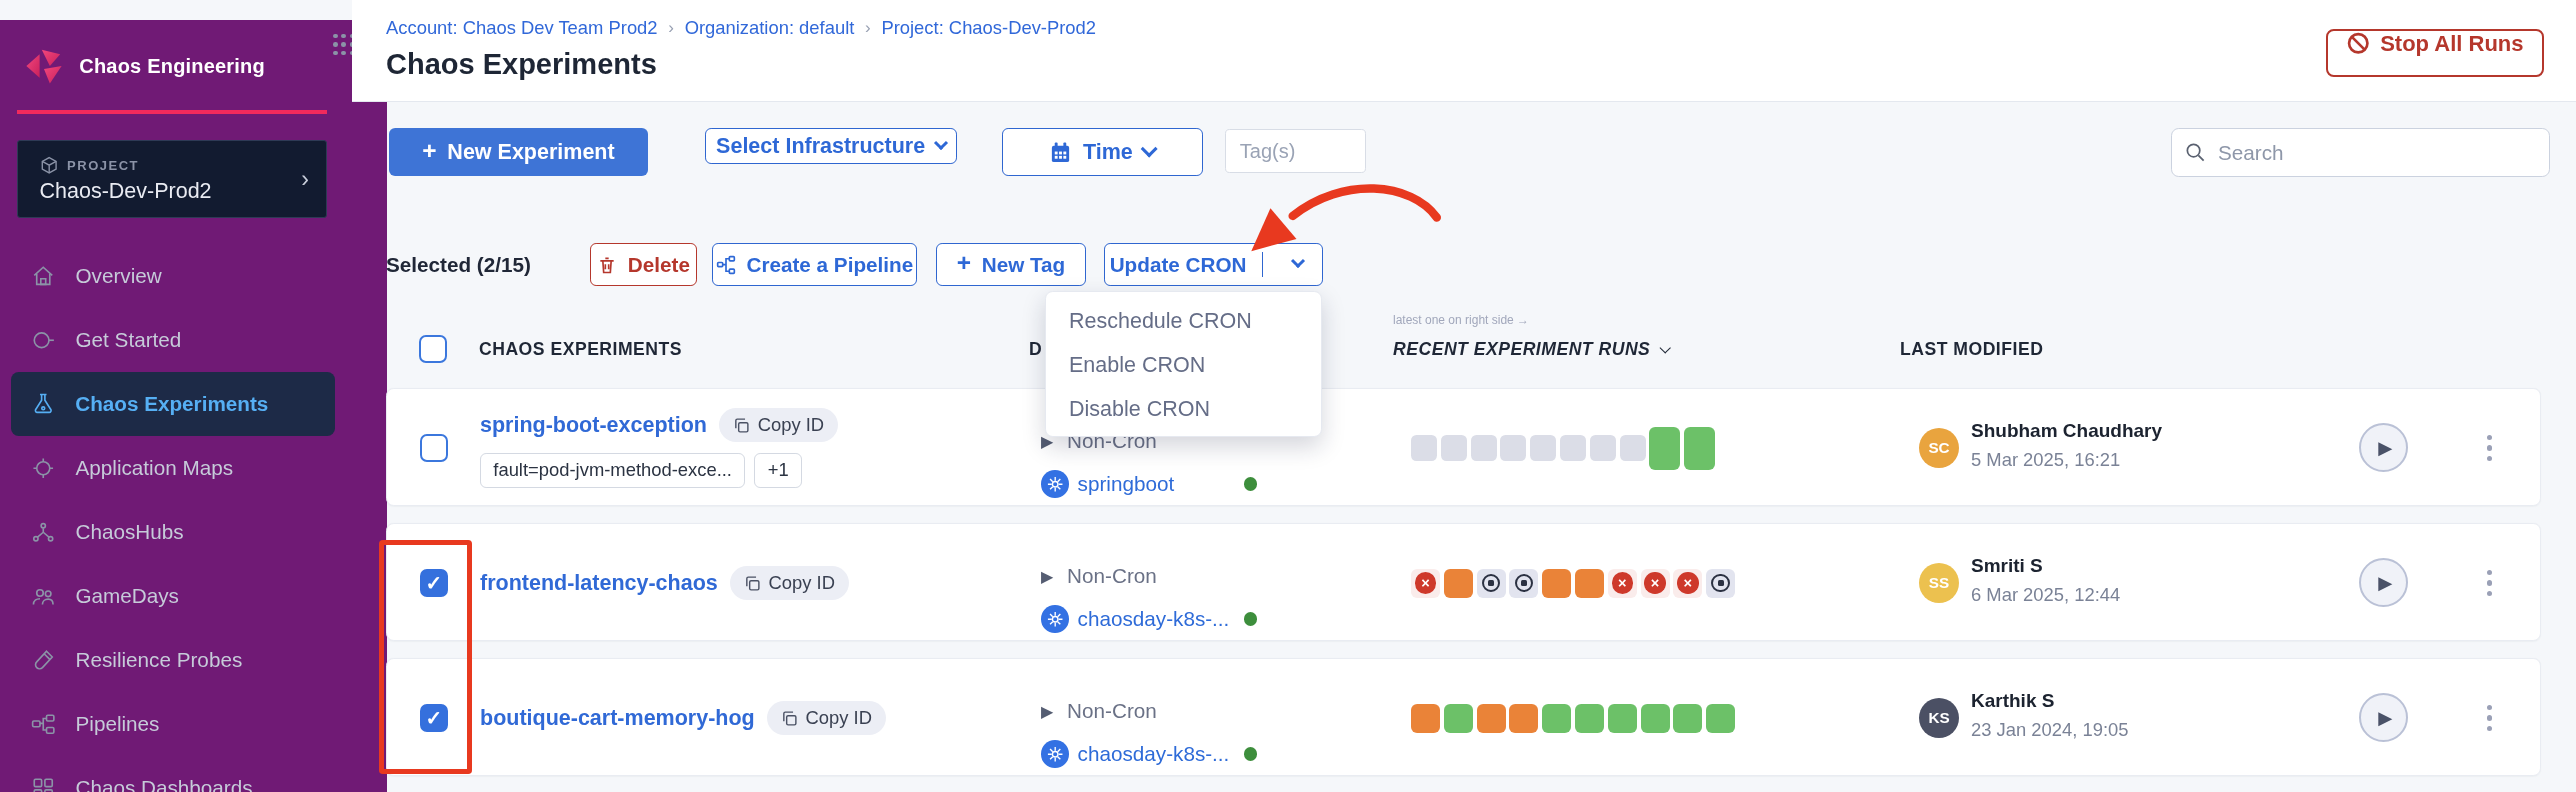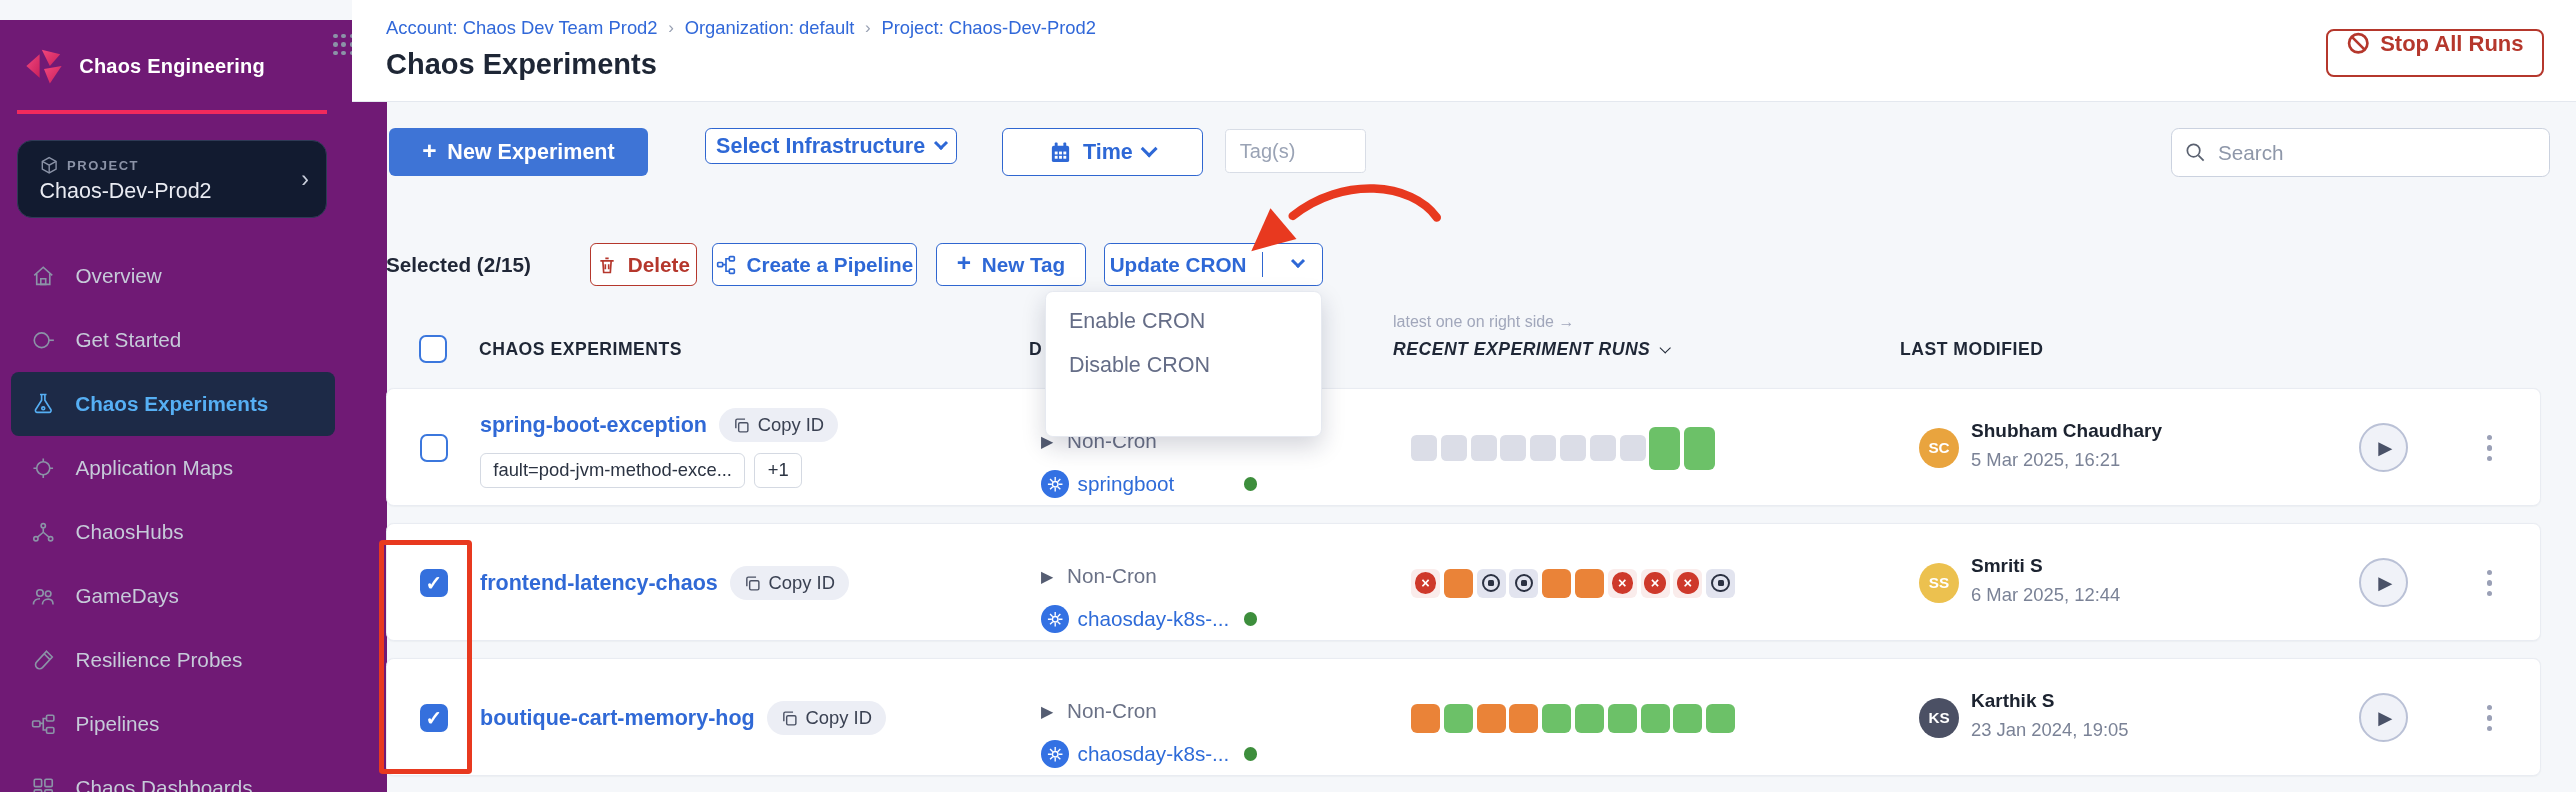--- a/index.html
+++ b/index.html
@@ -8,21 +8,21 @@
   #app { position:absolute; inset:0; }
 
   
   .sidebar { position:absolute; left:0; top:0; width:387px; height:792px; background:#701a75;margin-top:20px; }
   .logo-row { position:absolute; left:21.5px; top:21.5px; width:306px; height:49px; display:flex; align-items:center; }
   .logo-mark { width:44px; height:44px; flex:0 0 44px; }
   .app-title { color:#FFFFFF; font-size:20px; font-weight:bold; margin-left:13.8px; letter-spacing:0.2px; }
   .grid-icon { position:absolute; right:31px; top:13.8px; width:23px; display:flex; flex-wrap:wrap; gap:3.8px; cursor:pointer; }
   .grid-icon i { width:4.6px; height:4.6px; border-radius:50%; background:#8B93A7; }
   .pink-line { position:absolute; left:17px; top:90px; width:310px; height:3.8px; background:#F12A5C; }
-  .project-card { position:absolute; left:17px; top:120px; width:310px; height:78px; background:#121B30; border:1.5px solid #2E3A55; border-radius:15px; cursor:pointer; }
+  .project-card { position:absolute; left:17px; top:120px; width:310px; height:78px; background:#121B30; border:1.5px solid #2E3A55; border-radius:3px; cursor:pointer; }
   .project-head { position:absolute; left:21.5px; top:15.3px; display:flex; align-items:center; gap:9.2px; color:#8B93A7; font-size:13px; font-weight:bold; letter-spacing:1.5px; }
   .project-name { position:absolute; left:21.5px; top:38px; color:#E9EBF2; font-size:21.5px; }
   .project-chev { position:absolute; right:17px; top:24.5px; color:#C9CEDB; font-size:23px; }
   .nav { position:absolute; left:0; top:224px; width:346px; }
   .nav-item { height:64px; display:flex; align-items:center; padding-left:31px; gap:20px; color:#C6CBD9; font-size:20.7px; cursor:pointer; }
   .nav-item svg { width:24.5px; height:24.5px; color:#8B93A7; }
   .nav-item.active { margin:0 10.7px; padding-left:20px; border-radius:7.7px; background:#1D2A47; color:#56AFF4; font-weight:bold; }
   .nav-item.active svg { color:#56AFF4; }
 
   
@@ -66,21 +66,21 @@
   .menu { position:absolute; left:693px; top:291px; width:277px; height:146px; background:#fff; border:0.8px solid #E6E9F0; border-radius:7.7px; box-shadow:0 9.2px 23px rgba(20,30,60,.18); z-index:50; padding-top:7.7px; }
   .menu-item { height:44px; display:flex; align-items:center; padding-left:23px; font-size:21.5px; color:#656D87; cursor:pointer; }
 
   
   .cbx { width:27.6px; height:27.6px; border:2.3px solid #3B77DD; border-radius:6.9px; background:#fff; cursor:pointer; display:flex; align-items:center; justify-content:center; color:#fff; font-size:20px; font-weight:bold; }
   .cbx.checked { background:#3570DD; border-color:#3570DD; }
   .hdr-cbx { position:absolute; left:67px; top:335px; }
   .col-label { font-size:17.6px; font-weight:bold; color:#1F2736; letter-spacing:0.5px; }
   .col-exp { position:absolute; left:127px; top:339px; }
   .col-d { position:absolute; left:677px; top:339px; }
-  .runs-note { position:absolute; left:1041px; top:313px; font-size:16px; color:#A1A7BB; }
+  .runs-note { position:absolute; left:1041px; top:313px; font-size:12px; color:#A1A7BB; }
   .col-runs { position:absolute; left:1041px; top:339px; display:flex; align-items:center; gap:10.7px;font-style:italic; }
   .col-runs .chev { border-width:1.9px; width:8.4px; height:8.4px; margin-top:-3.1px; color:#1F2736; }
   .col-mod { position:absolute; left:1548px; top:339px; }
 
   
   .rows { position:absolute; left:34px; top:388px; width:2155px; }
   .card { position:relative; width:2155px; height:118px; background:#fff; border:0.8px solid #E9ECF2; border-radius:7.7px; margin-bottom:17px; box-shadow:0 0.8px 1.5px rgba(30,40,60,.04); }
   .card .row-cbx { position:absolute; left:33px; top:45px; }
   .name-cell { position:absolute; left:93px; top:0; height:118px; display:flex; flex-direction:column; justify-content:center; gap:10.7px; }
   .name-line { display:flex; align-items:center; gap:12.3px; }
@@ -314,20 +314,21 @@
     </div>
     <div class="btn btn-outline cron-btn">
       <span class="cron-label">Update CRON</span>
       <span class="split"></span>
       <span class="cron-caret">
           <span class="chev"></span>
         </span>
     </div>
 
     <div class="menu">
+      <div class="menu-item">Reschedule CRON</div>
       <div class="menu-item">Enable CRON</div>
       <div class="menu-item">Disable CRON</div>
     </div>
 
     <div class="cbx hdr-cbx"></div>
     <div class="col-label col-exp">CHAOS EXPERIMENTS</div>
     <div class="col-label col-d">D</div>
     <div class="runs-note">latest one on right side →</div>
     <div class="col-runs">
       <span class="col-label">RECENT EXPERIMENT RUNS</span>

